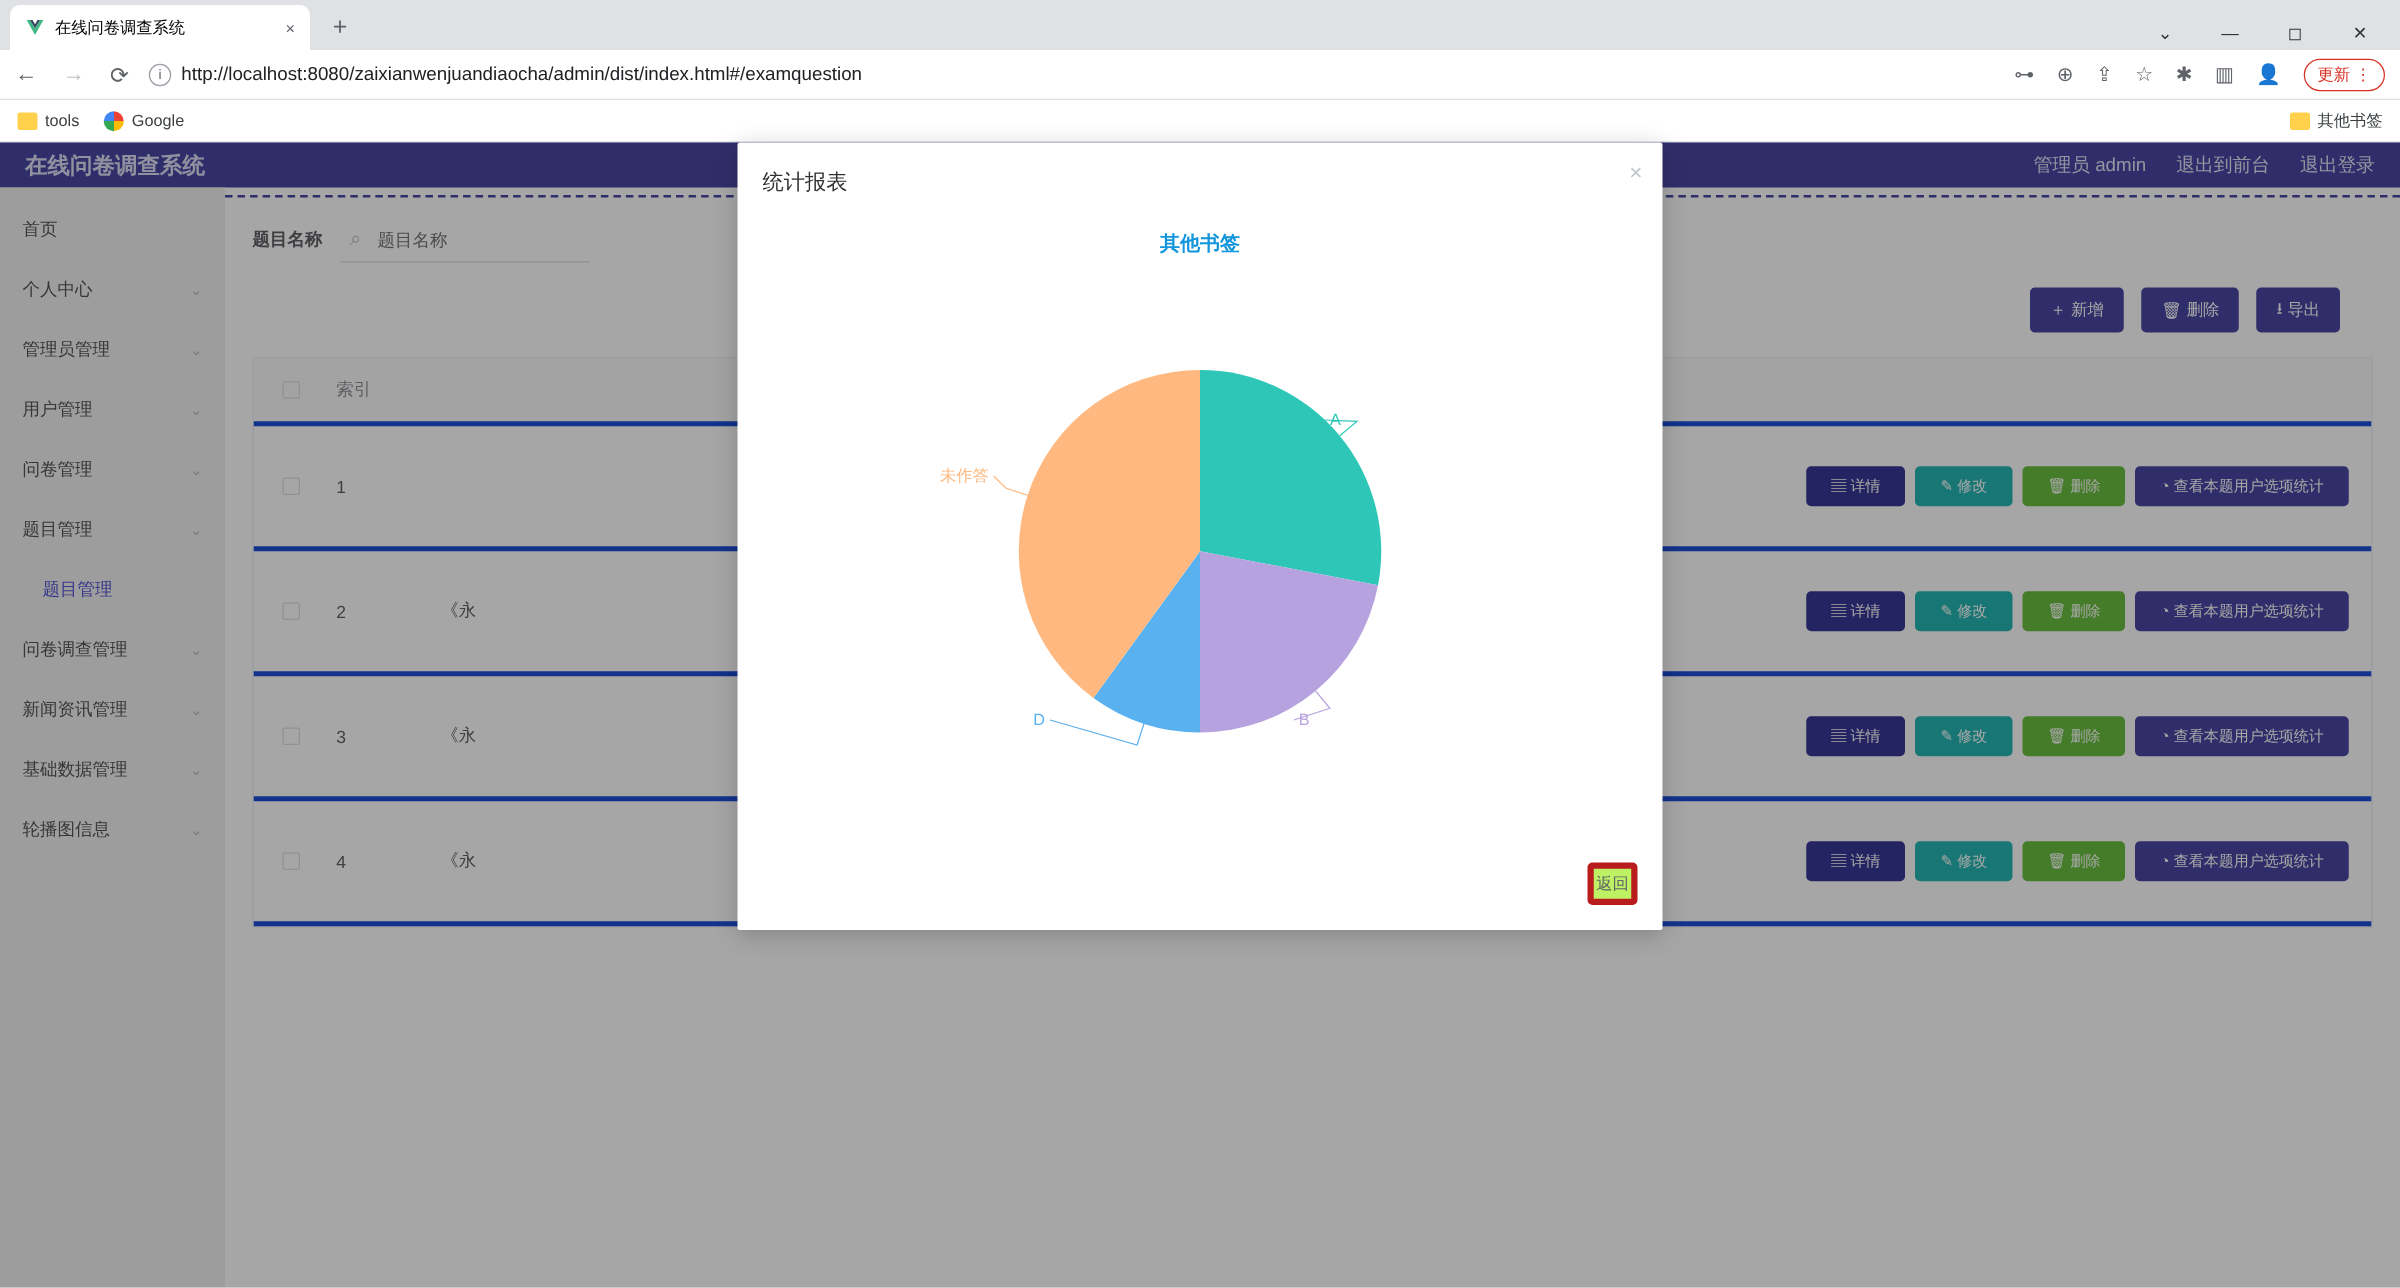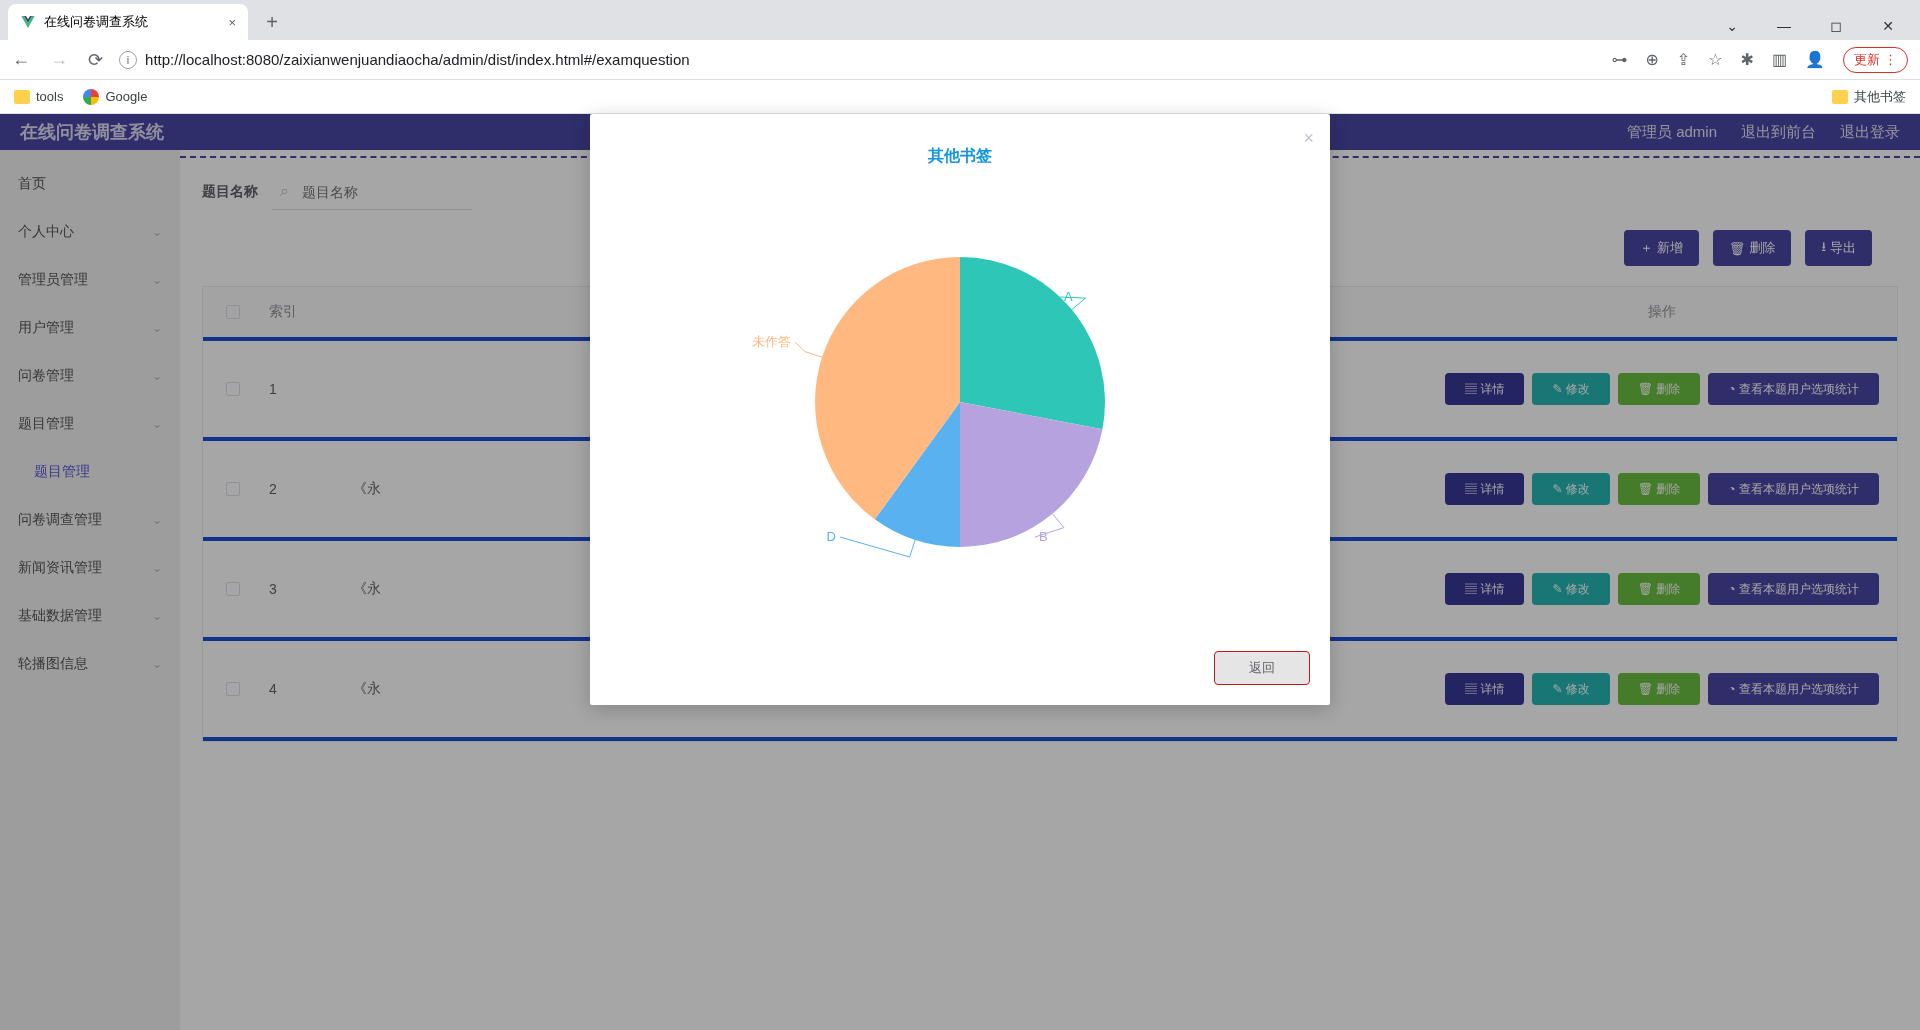--- a/index.html
+++ b/index.html
@@ -69,21 +69,21 @@
 .b-stat { background:#4b47a3; }
 
 
 .overlay { position:absolute; inset:0; background:rgba(0,0,0,0.35); display:flex; align-items:flex-start; justify-content:center; }
 .modal { width:740px; background:#fff; margin-top:0px; border-radius:2px; box-shadow:0 4px 20px rgba(0,0,0,.2); position:relative; padding:20px 20px 20px 20px;}
 .modal-title { font-size:17px; color:#303133; padding:0 0 16px 0;}
 .modal-close { position:absolute; top:14px; right:16px; color:#c0c4cc; cursor:pointer; font-size:18px;}
 .chart-title { text-align:center; color:#1296db; font-size:16px; font-weight:bold; margin-top:12px; margin-bottom:40px;}
 .chart-area { display:flex; justify-content:center; padding:20px 0 50px;}
 .modal-footer { display:flex; justify-content:flex-end; padding-top:14px;}
-.back-btn { height:34px; padding:0 34px; border:1px solid #b91c1c; background:#e5e5e5; border-radius:4px; color:#606266; font-size:13px; cursor:pointer;}
+.back-btn { height:34px; padding:0 2px; border:5px solid #b91c1c; background:#bef264; border-radius:4px; color:#606266; font-size:13px; cursor:pointer;}
 </style>
 </head>
 <body>
 
 <div class="browser-chrome">
   <div class="tab-bar">
     <div class="tab">
       <svg class="vicon" viewBox="0 0 24 24">
           <path fill="#41b883" d="M2 3h4l6 10L18 3h4L12 21z"></path>
           <path fill="#34495e" d="M6 3h3l3 5 3-5h3l-6 10z"></path>
@@ -203,21 +203,20 @@
         <button class="btn">🗑 <span>删除</span></button>
         <button class="btn">⭳ <span>导出</span></button>
       </div>
       <div class="table">
         <div class="thead">
           <div class="col-check">
               <span class="checkbox"></span>
             </div>
           <div class="col-idx">索引</div>
           <div class="col-name"></div>
-          <div class="col-ops">操作</div>
         </div>
         <div id="tbody">
             <div class="trow">
               <div class="col-check">
                 <span class="checkbox"></span>
               </div>
               <div class="col-idx">1</div>
               <div class="col-name"></div>
               <div class="col-ops">
                 <div class="op-group">
@@ -273,20 +272,21 @@
                 </div>
               </div>
             </div>
           </div>
       </div>
     </div>
   </div>
 
   <div class="overlay">
     <div class="modal">
+      <div class="modal-title">统计报表</div>
       <span class="modal-close">×</span>
       <div class="chart-title">其他书签</div>
       <div class="chart-area">
         <svg id="pie" width="420" height="360" viewBox="0 0 420 360">
             <path d="M 210 175 L 210 30 A 145 145 0 0 1 352.4316513556598 202.1702906149301 Z" fill="#2ec7b7"></path>
             <polyline points="321.72442020248945,82.57352148644 335.59365857245365,71.09988967096359 310,70" fill="none" stroke="#2ec7b7" stroke-width="1"></polyline>
             <text x="314" y="74" fill="#2ec7b7" font-size="13" text-anchor="start">A</text>
             <path d="M 210 175 L 352.4316513556598 202.1702906149301 A 145 145 0 0 1 209.99999999999994 320 Z" fill="#b6a2de"></path>
             <polyline points="302.42647851355997,286.72442020248945 313.9001103290364,300.59365857245365 285,310" fill="none" stroke="#b6a2de" stroke-width="1"></polyline>
             <text x="289" y="314" fill="#b6a2de" font-size="13" text-anchor="start">B</text>

